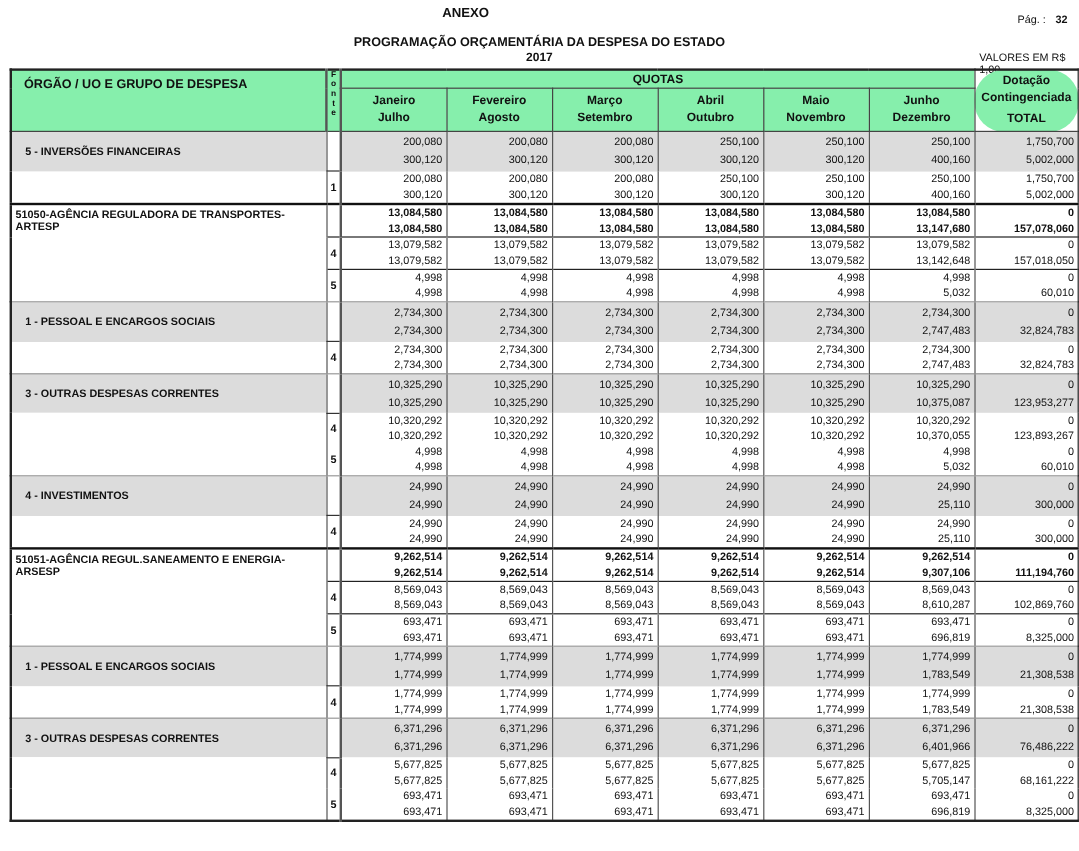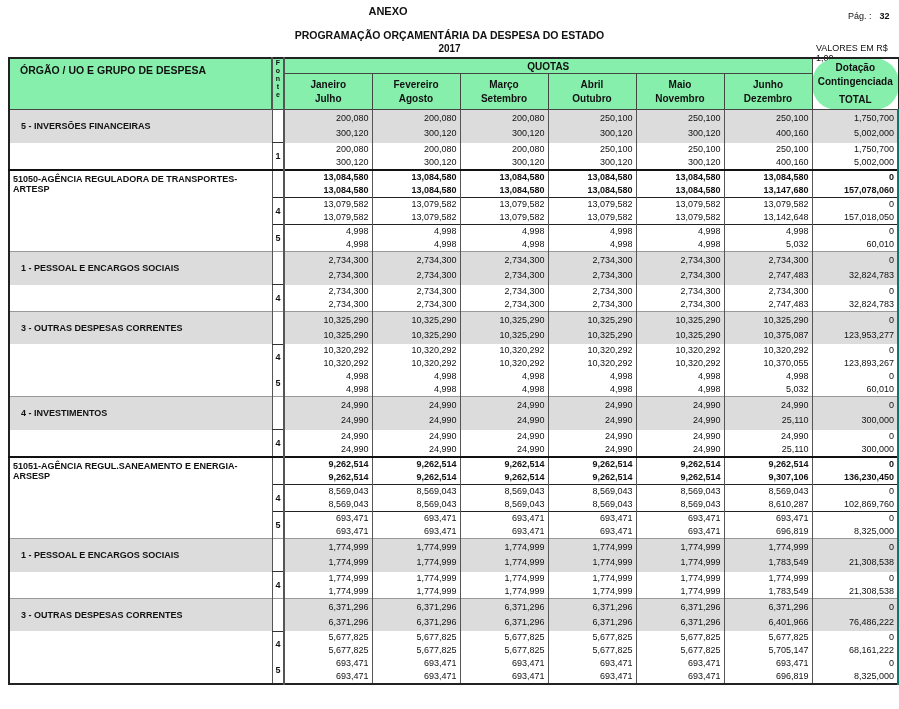--- a/index.html
+++ b/index.html
@@ -34,21 +34,21 @@
   td.desc { font-weight: bold; font-size: 9px; }
   tr.grupo td { background: #dcdcdc; height: 32px; }
   tr.grupo td.desc { padding-left: 11px; }
   tr.grupo td.num { line-height: 15px; }
   tr.grupo td.fonte { background: #ffffff; border-bottom: 1px solid #333; }
   tr.grupo-first td { border-top: 1px solid #999; }
   tr.uo td { height: 24px; border-top: 2.5px solid #111; font-weight: bold; margin-top: 32px; }
   tr.uo td.desc { vertical-align: top; padding-top: 3px; padding-left: 3px; }
   tr.uo-fonte td { height: 24px; border-top: 1.5px solid #222; }
   tr.uo-fonte td.desc { border-top: none; }
-  td.lastcol { border-right: 4px solid #0f766e; }
+  td.lastcol { border-right: 1px solid #0f766e; }
 </style>
 </head>
 <body>
 
 <div class="hdr-anexo">ANEXO</div>
 <div class="hdr-pag"><span style="margin:2px;font-weight:normal">Pág. :</span><span>32</span></div>
 <div class="hdr-title">PROGRAMAÇÃO ORÇAMENTÁRIA DA DESPESA DO ESTADO</div>
 <div class="hdr-year">2017</div>
 <div class="hdr-valores">VALORES EM R$ 1,00</div>
 
@@ -516,21 +516,21 @@
           <td class="num">
             <div>9,262,514</div>
             <div>9,262,514</div>
           </td>
           <td class="num">
             <div>9,262,514</div>
             <div>9,307,106</div>
           </td>
           <td class="num lastcol">
             <div>0</div>
-            <div>136,230,450</div>
+            <div>111,194,760</div>
           </td>
         </tr>
         <tr class="uo-fonte">
           <td class="desc" style="background: rgb(255, 255, 255);"></td>
           <td class="fonte">4</td>
           <td class="num">
             <div>8,569,043</div>
             <div>8,569,043</div>
           </td>
           <td class="num">

